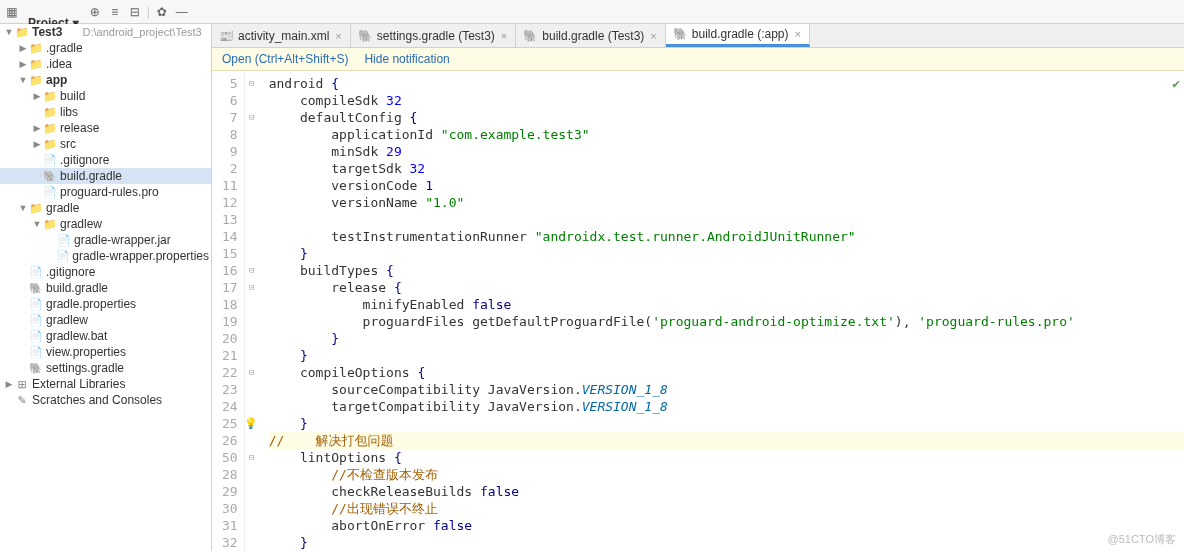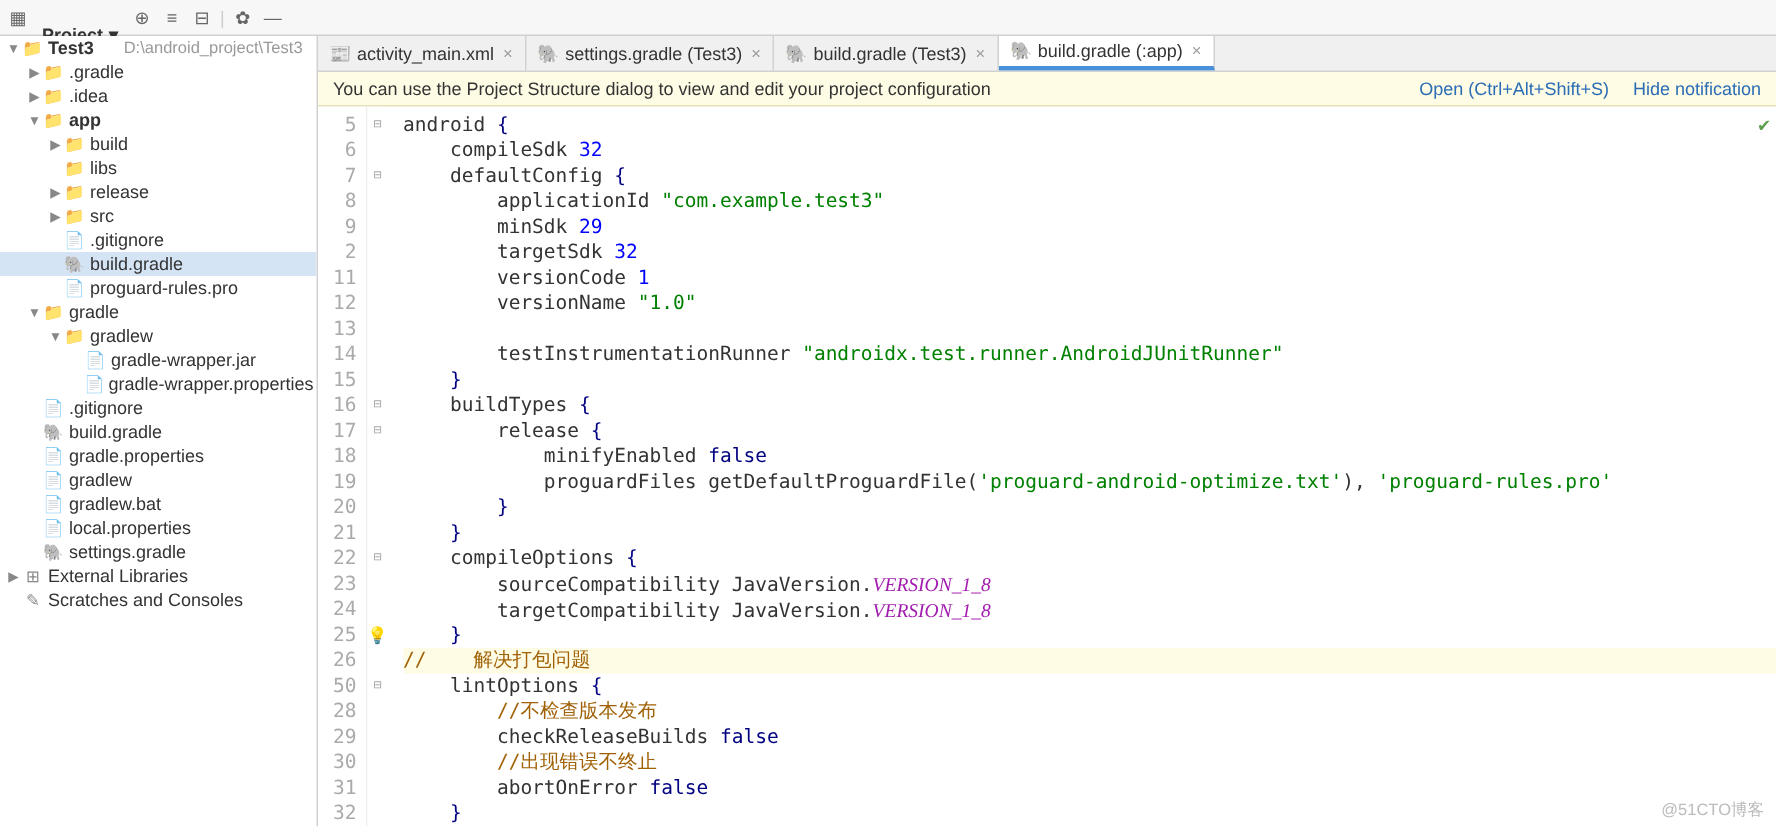--- a/index.html
+++ b/index.html
@@ -36,21 +36,21 @@
     .gutter { background: #fff; border-right: 1px solid #eee; color: #aaa; text-align: right; padding: 4px 6px 4px 10px; user-select: none; min-width: 32px; }
     .gutter div { height: 17px; }
     .fold-gutter { width: 14px; background: #fff; padding-top: 4px; }
     .fold-gutter div { height: 17px; display: flex; align-items: center; justify-content: center; color: #aaa; font-size: 9px; }
     .code { flex: 1; padding: 4px 0 4px 10px; white-space: pre; }
     .code .line { height: 17px; }
     .code .line.highlight { background: #fffce5; }
     .kw { color: #000080; font-weight: normal; }
     .num { color: #0000ff; }
     .str { color: #008000; }
-    .ital { color: #a21caf; font-style: italic; font-family: Liberation Serif, serif; }
+    .ital { color: #0369a1; font-style: italic; }
     .comment { color: #a16207; }
     .bulb { color: #daa520; font-size: 11px; }
     .watermark { position: absolute; right: 8px; bottom: 4px; color: #bbb; font-size: 11px; }
   </style>
 </head>
 <body>
 
 <div class="root">
   <div class="toolbar">
     <span class="tb-icon">▦</span>
@@ -162,21 +162,21 @@
             <span class="label">gradlew</span>
           </div>
           <div class="tree-item pad-1">
             <span class="arrow"></span>
             <span class="icon file-icon">📄</span>
             <span class="label">gradlew.bat</span>
           </div>
           <div class="tree-item pad-1">
             <span class="arrow"></span>
             <span class="icon file-icon">📄</span>
-            <span class="label">local.properties</span>
+            <span class="label">view.properties</span>
           </div>
           <div class="tree-item pad-1">
             <span class="arrow"></span>
             <span class="icon gradle-icon">🐘</span>
             <span class="label">settings.gradle</span>
           </div>
           <div class="tree-item pad-0">
             <span class="arrow">▶</span>
             <span class="icon file-icon">⊞</span>
             <span class="label">External Libraries</span>
@@ -205,21 +205,20 @@
             <span>build.gradle (Test3)</span>
             <span class="close">×</span>
           </div>
           <div class="tab active">
             <span class="tab-icon">🐘</span>
             <span>build.gradle (:app)</span>
             <span class="close">×</span>
           </div>
         </div>
       <div class="banner">
-        <span>You can use the Project Structure dialog to view and edit your project configuration</span>
         <span class="links">
           <span>Open (Ctrl+Alt+Shift+S)</span>
           <span>Hide notification</span>
         </span>
       </div>
       <div class="code-area">
         <span class="check">✔</span>
         <div class="gutter" id="gutter">
             <div>5</div>
             <div>6</div>

